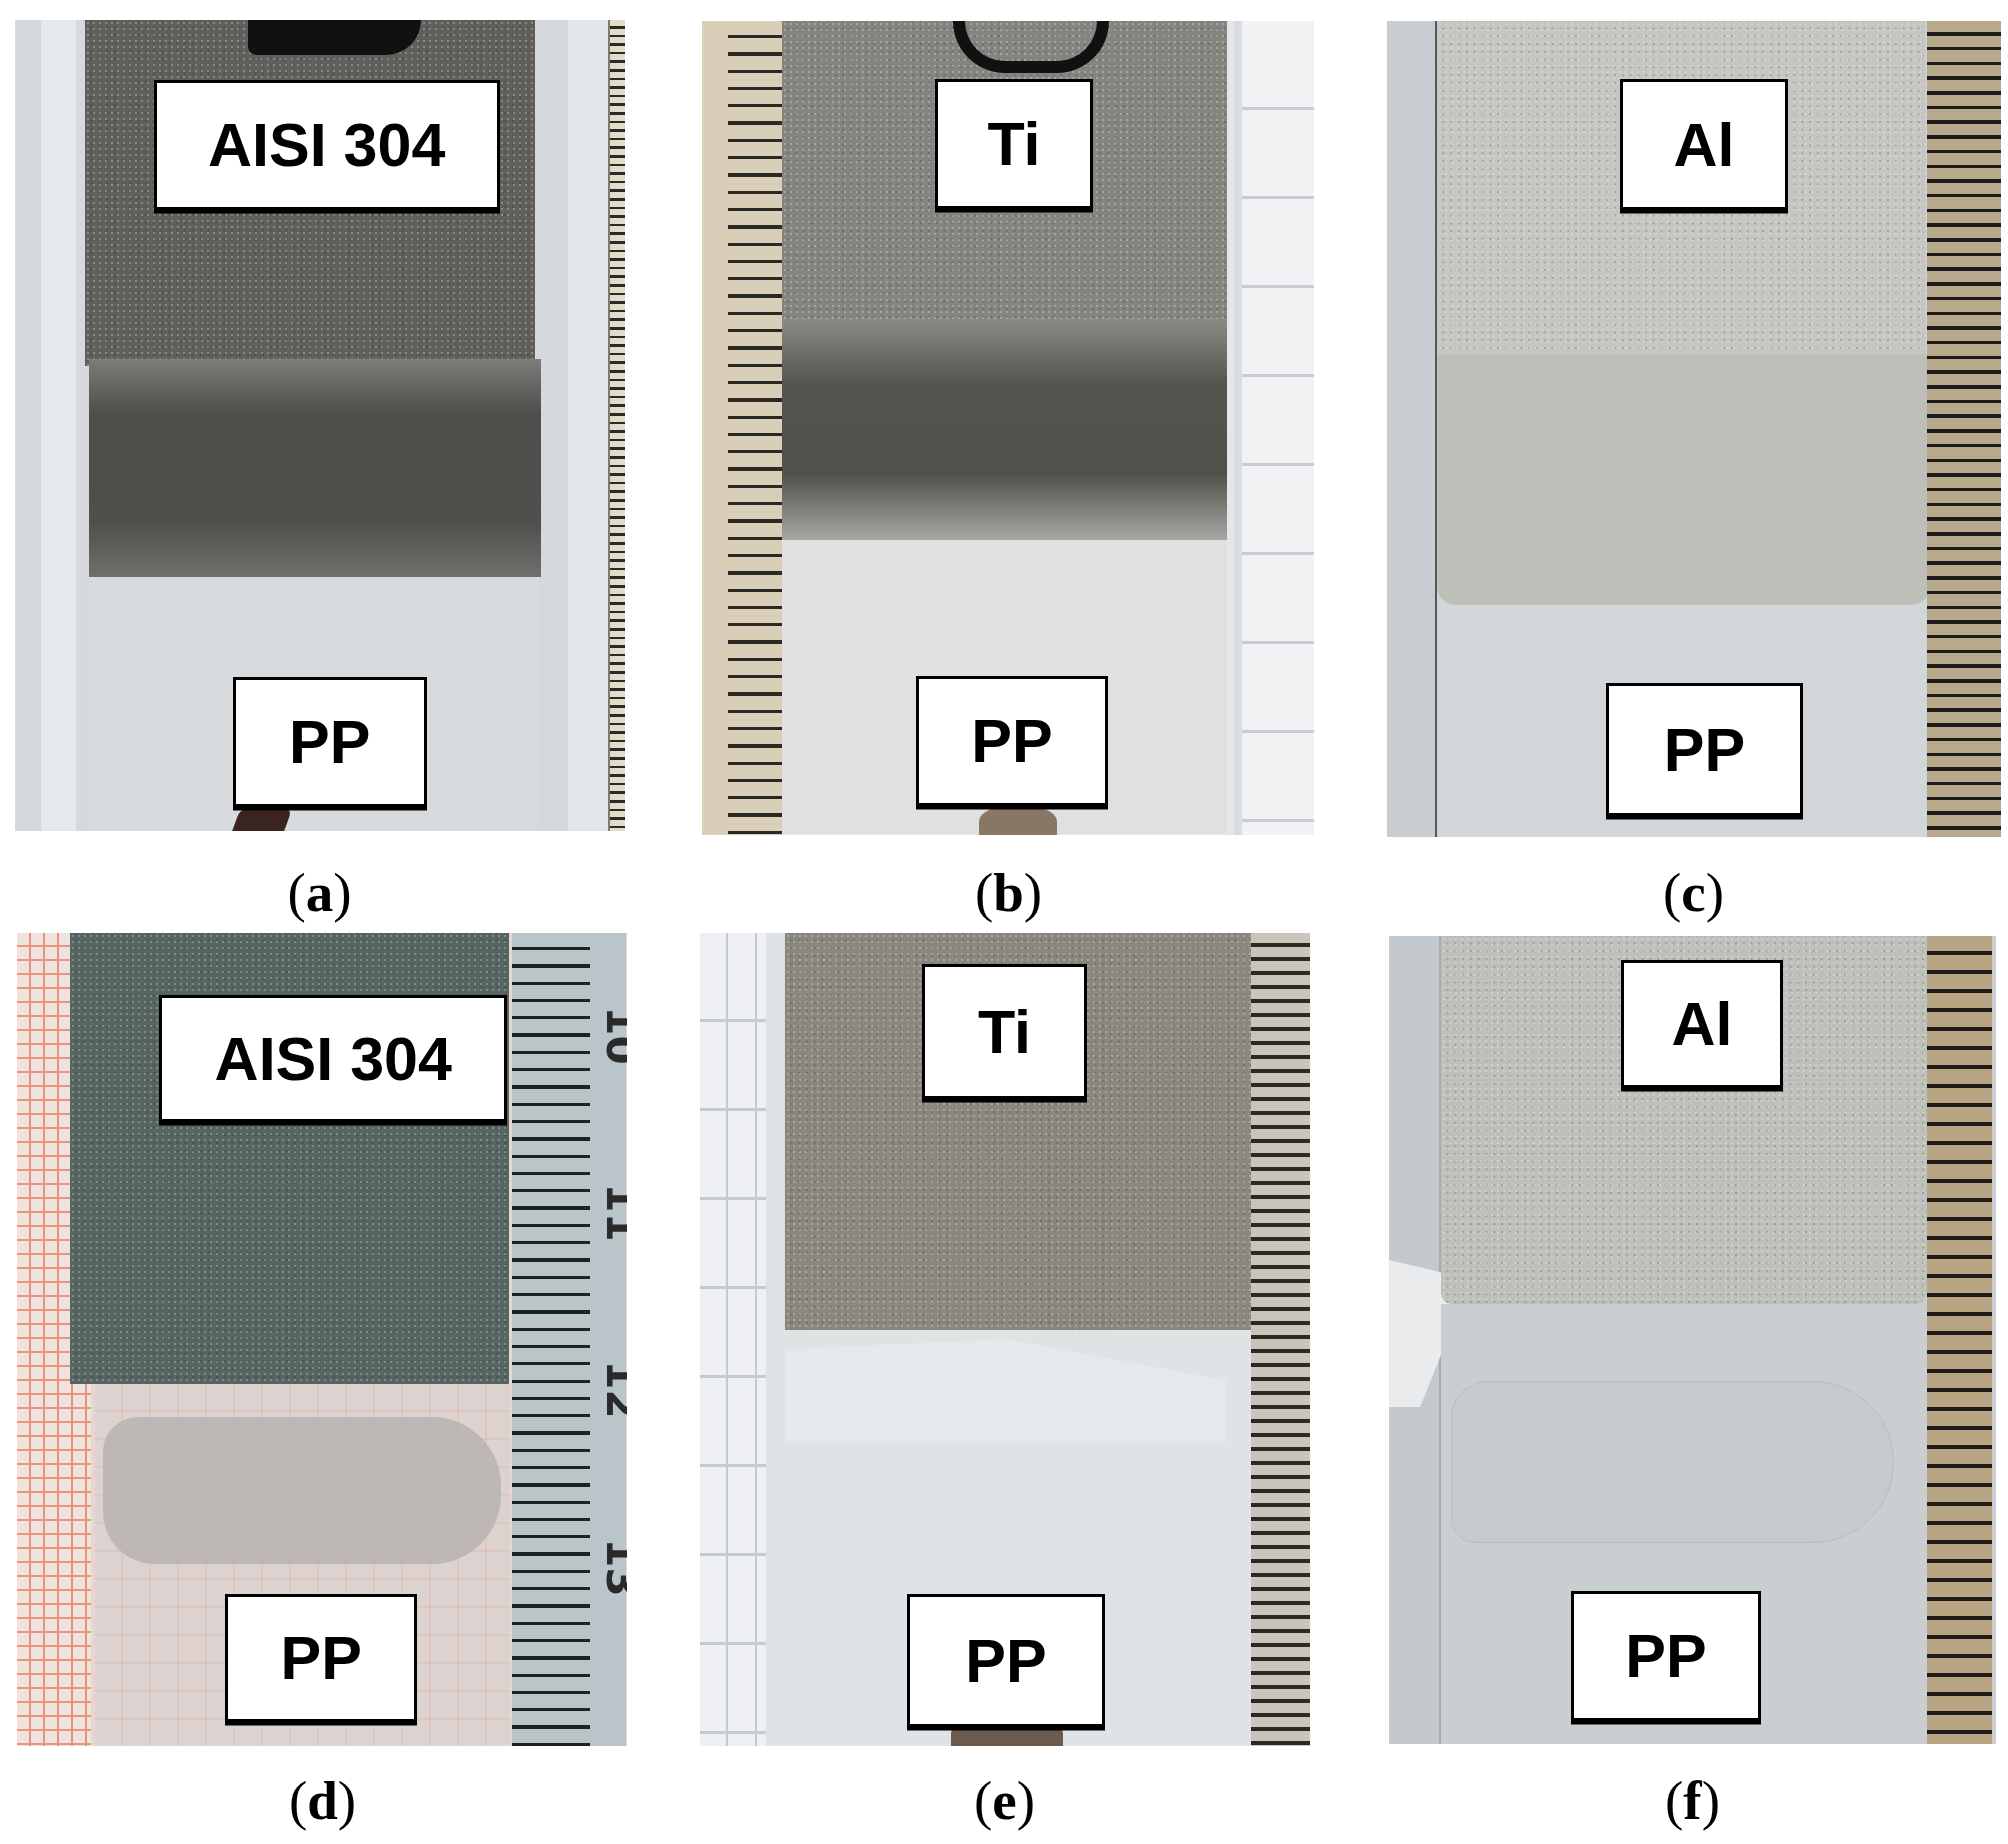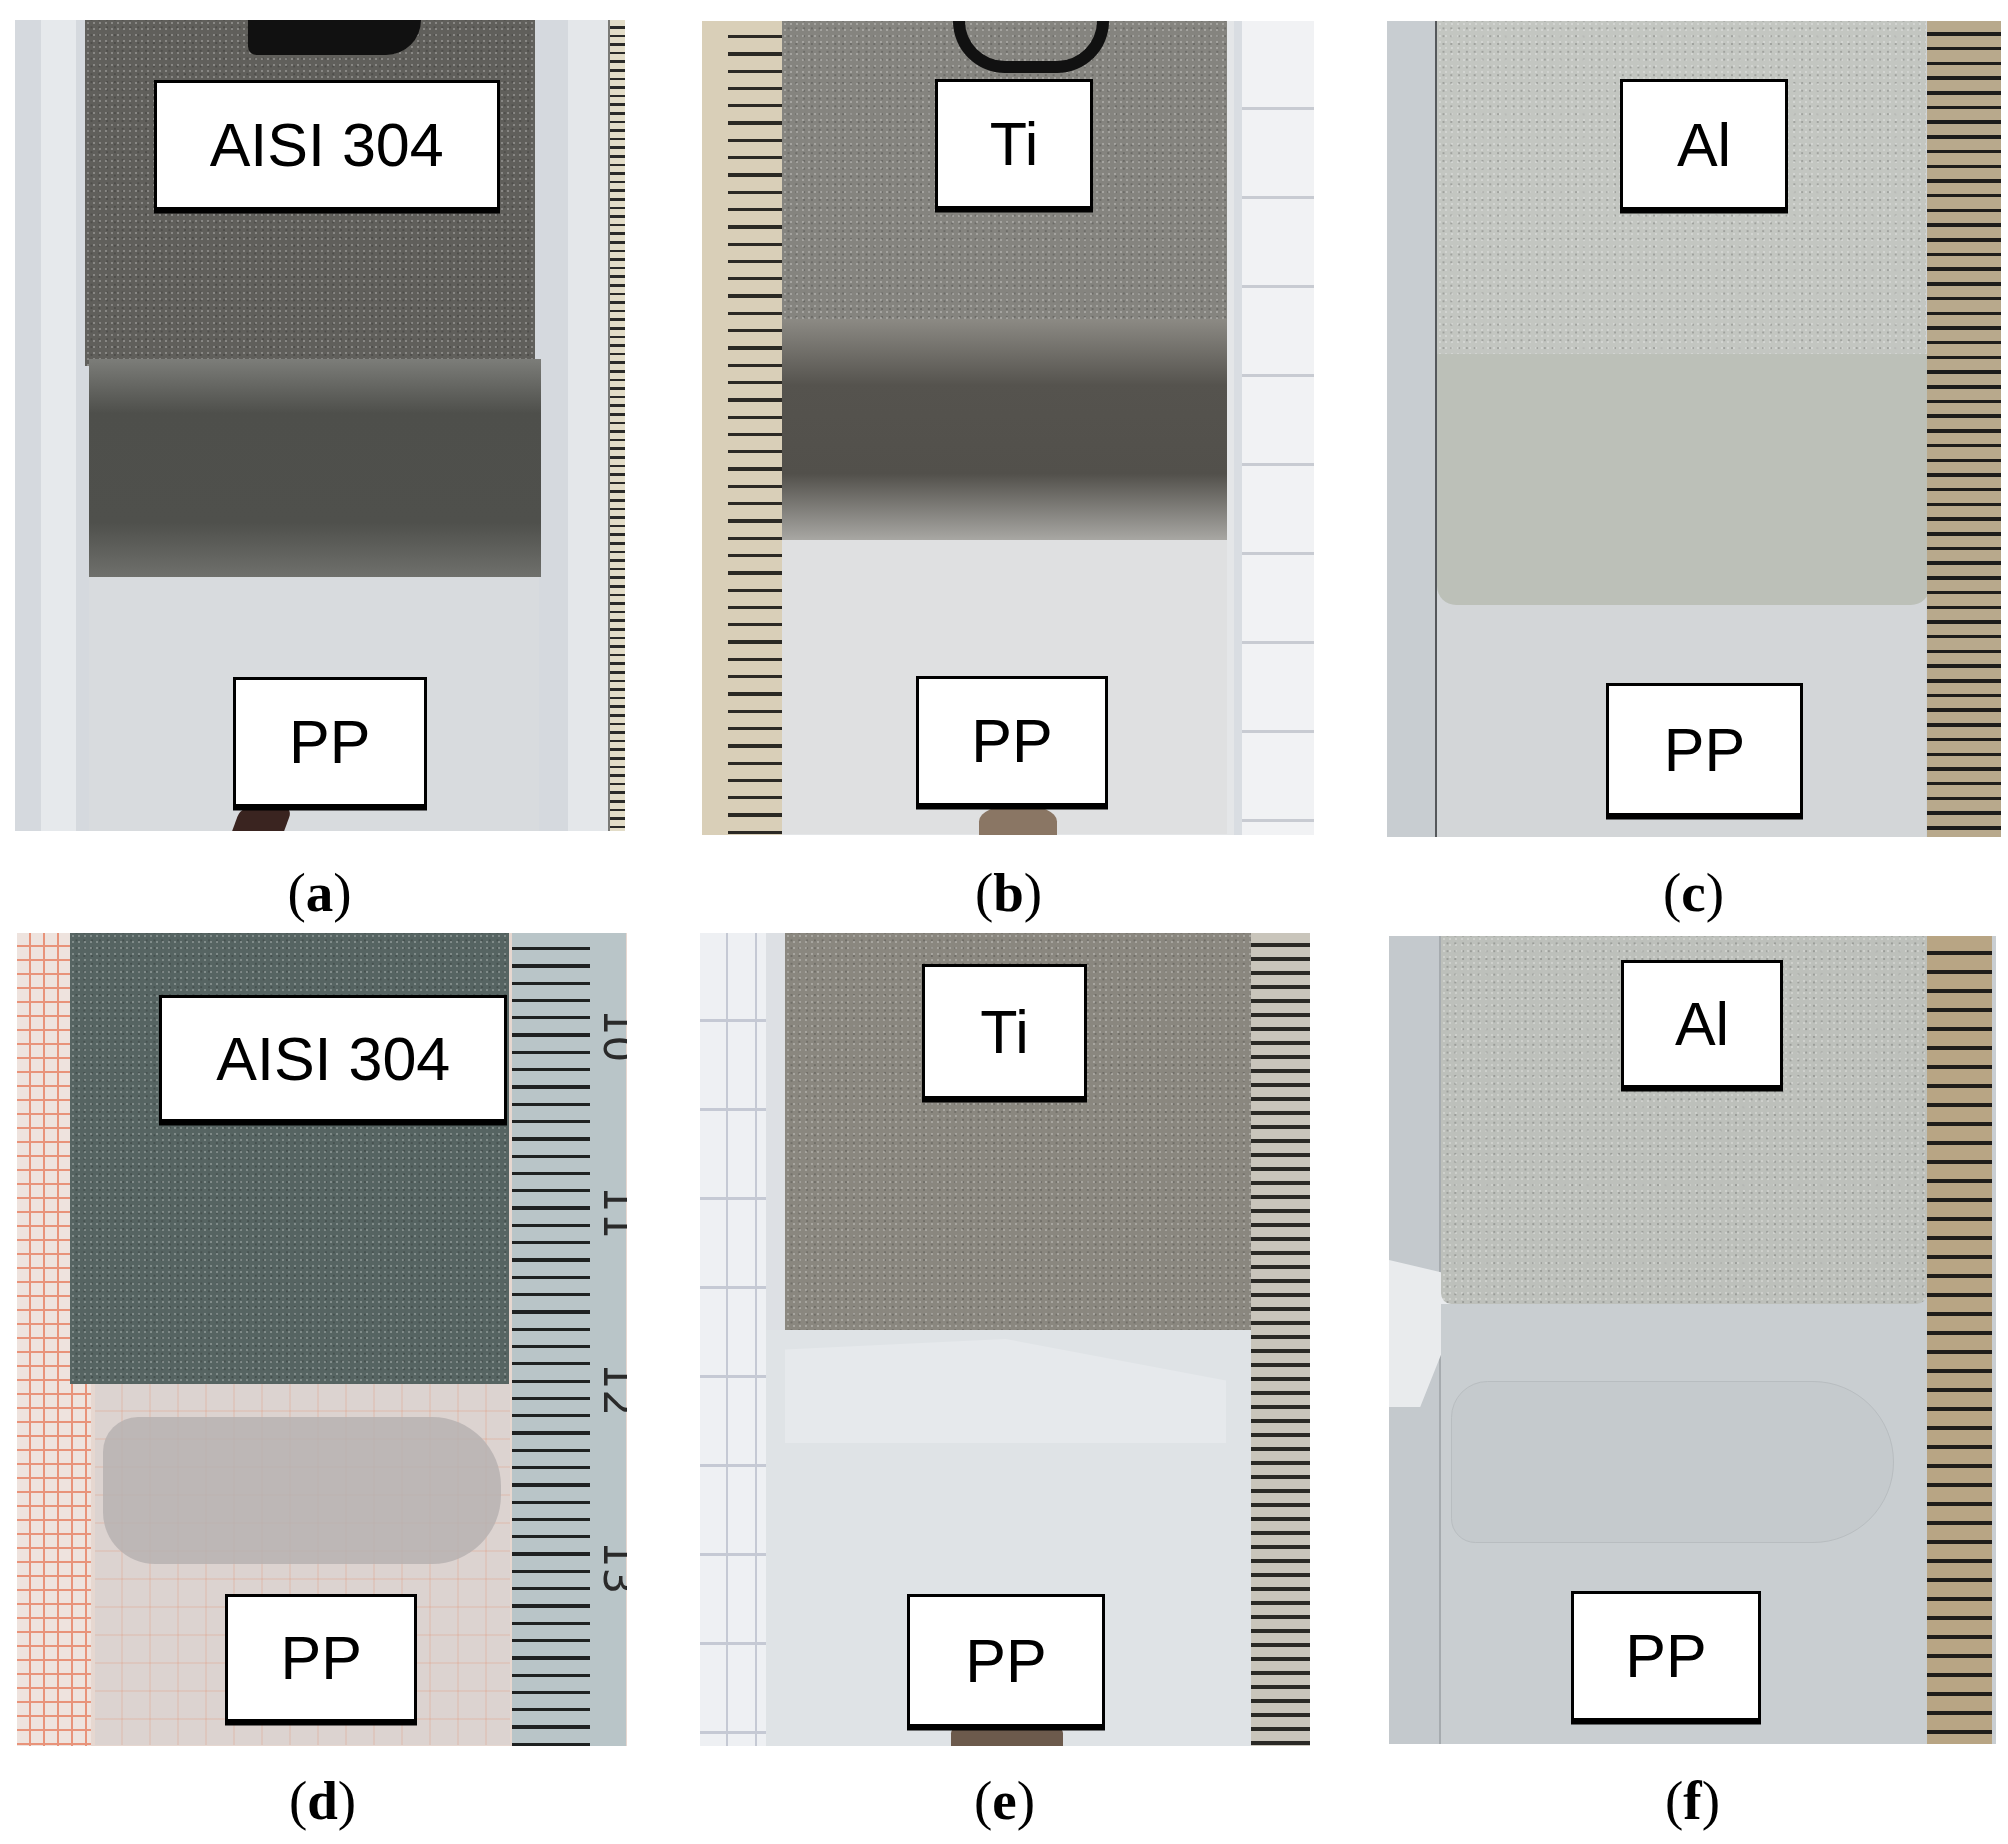--- a/index.html
+++ b/index.html
@@ -1,17 +1,17 @@
 <!DOCTYPE html>
 <html style="font-size:14px"><head>
 <meta charset="utf-8">
 <style>
   html, body { margin: 0; padding: 0; background: #ffffff; }
   body { width: 2009px; height: 1844px; position: relative; overflow: hidden; font-family: "Liberation Sans", sans-serif; }
-  .panel { position: absolute; overflow: hidden; }
+  .panel { position: absolute; overflow: hidden; font-weight: bold; }
   .layer { position: absolute; }
   .label-box {
     position: absolute; background: #ffffff; border: 3.5px solid #000000;
     box-sizing: border-box; display: flex; align-items: center; justify-content: center;
     font-family: "Liberation Sans", sans-serif; color: #000; font-size: 61px;
     box-shadow: 0 3.5px 0 #000;
   }
   .caption {
     position: absolute; width: 259px; text-align: center;
     font-family: "Liberation Serif", "DejaVu Serif", serif; font-size: 55px; color: #000; line-height: 69px;

